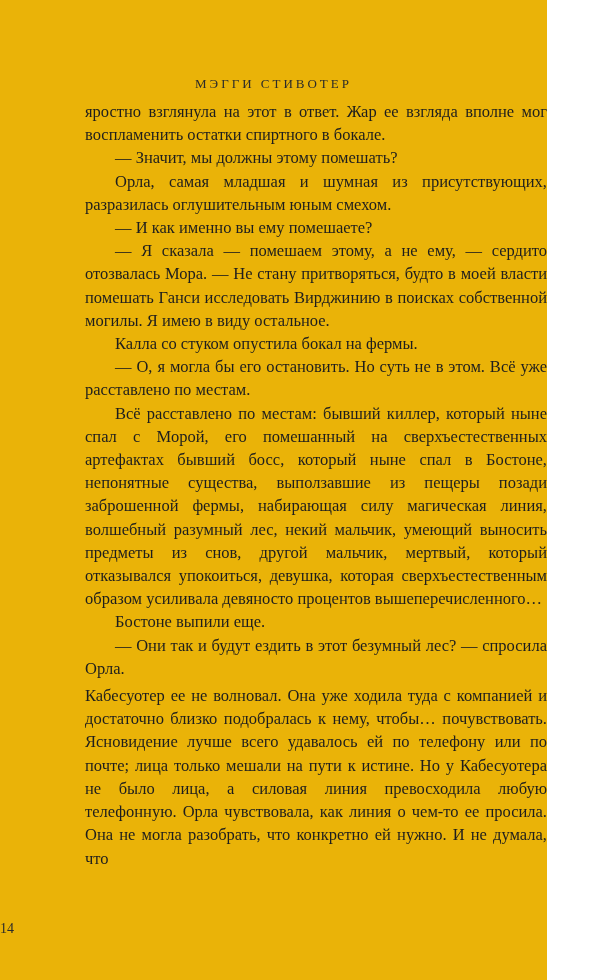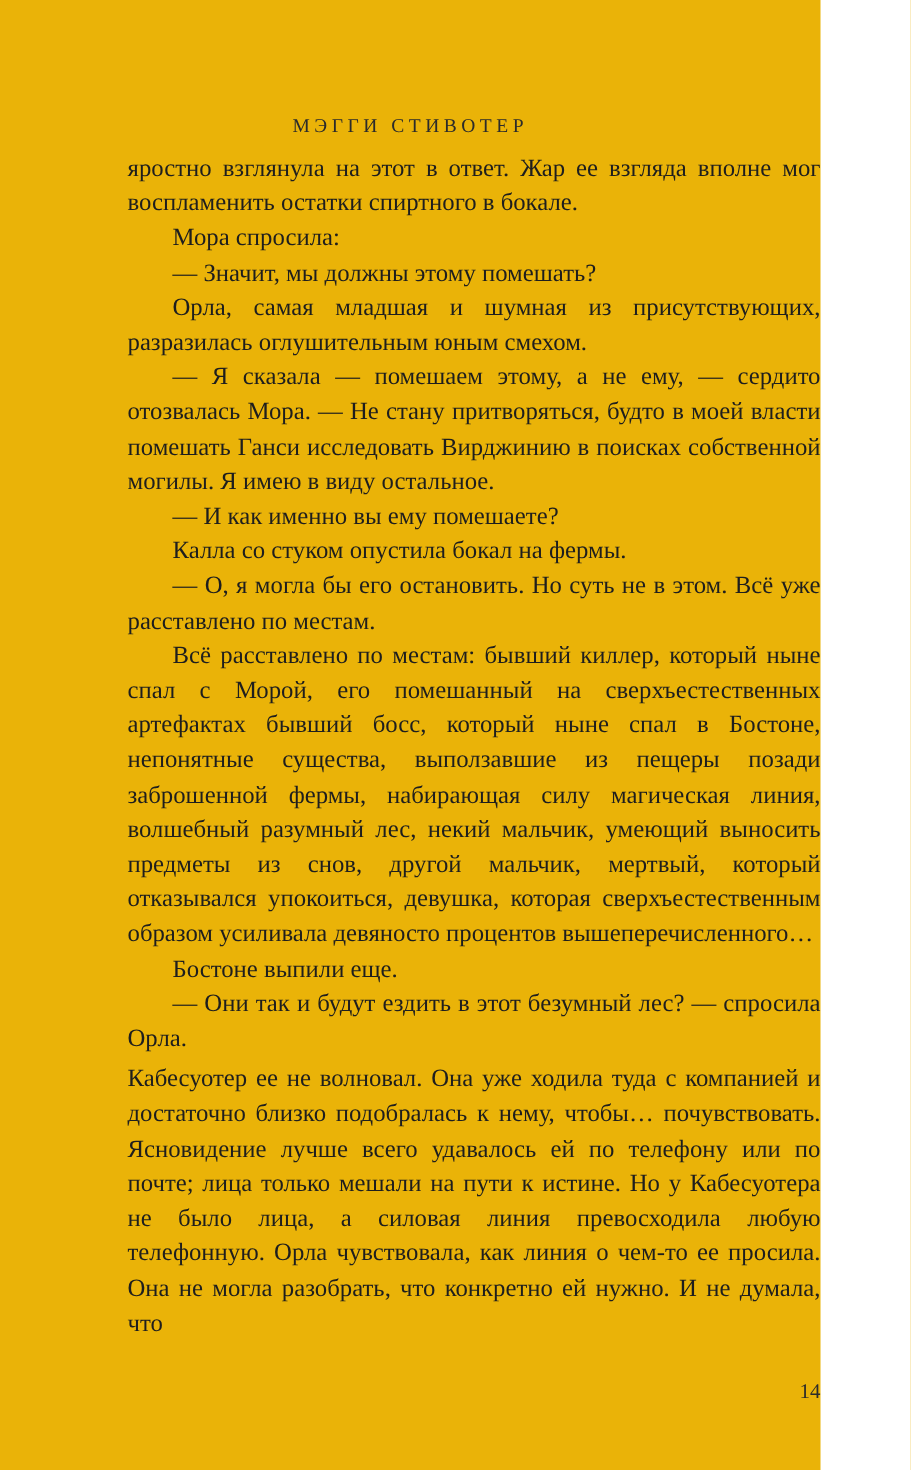--- a/index.html
+++ b/index.html
@@ -47,39 +47,38 @@
     text-indent: 0;
   }
   .body-text p.scene-start {
     margin-top: 4px;
   }
   .page-number {
     position: absolute;
     top: 921px;
     left: 0;
     right: 0;
-    text-align: right;
+    text-align: left;
     font-size: 14px;
     color: #2b2b2b;
   }
 </style>
 </head>
 <body>
 
 <div class="page">
 
   <div class="running-header">МЭГГИ СТИВОТЕР</div>
 
   <div class="body-text">
     <p class="no-indent">яростно взглянула на этот в ответ. Жар ее взгляда вполне мог воспламенить остатки спиртного в бокале.</p>
-    <p>Мора спросила:</p>
     <p>— Значит, мы должны этому помешать?</p>
     <p>Орла, самая младшая и шумная из присутствующих, разразилась оглушительным юным смехом.</p>
+    <p>— И как именно вы ему помешаете?</p>
     <p>— Я сказала — помешаем этому, а не ему, — сердито отозвалась Мора. — Не стану притворяться, будто в моей власти помешать Ганси исследовать Вирджинию в поисках собственной могилы. Я имею в виду остальное.</p>
-    <p>— И как именно вы ему помешаете?</p>
     <p>Калла со стуком опустила бокал на фермы.</p>
     <p>— О, я могла бы его остановить. Но суть не в этом. Всё уже расставлено по местам.</p>
     <p>Всё расставлено по местам: бывший киллер, который ныне спал с Морой, его помешанный на сверхъестественных артефактах бывший босс, который ныне спал в Бостоне, непонятные существа, выползавшие из пещеры позади заброшенной фермы, набирающая силу магическая линия, волшебный разумный лес, некий мальчик, умеющий выносить предметы из снов, другой мальчик, мертвый, который отказывался упокоиться, девушка, которая сверхъестественным образом усиливала девяносто процентов вышеперечисленного…</p>
     <p>Бостоне выпили еще.</p>
     <p>— Они так и будут ездить в этот безумный лес? — спросила Орла.</p>
     <p class="no-indent scene-start">Кабесуотер ее не волновал. Она уже ходила туда с компанией и достаточно близко подобралась к нему, чтобы… почувствовать. Ясновидение лучше всего удавалось ей по телефону или по почте; лица только мешали на пути к истине. Но у Кабесуотера не было лица, а силовая линия превосходила любую телефонную. Орла чувствовала, как линия о чем-то ее просила. Она не могла разобрать, что конкретно ей нужно. И не думала, что</p>
   </div>
 
   <div class="page-number">14</div>
 

